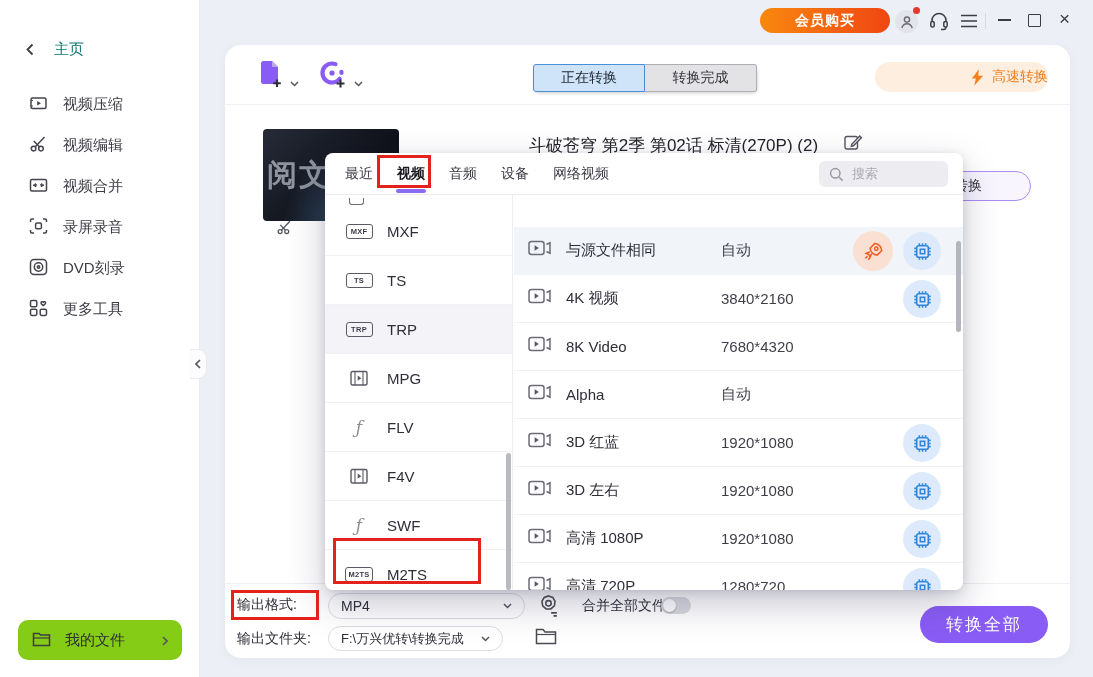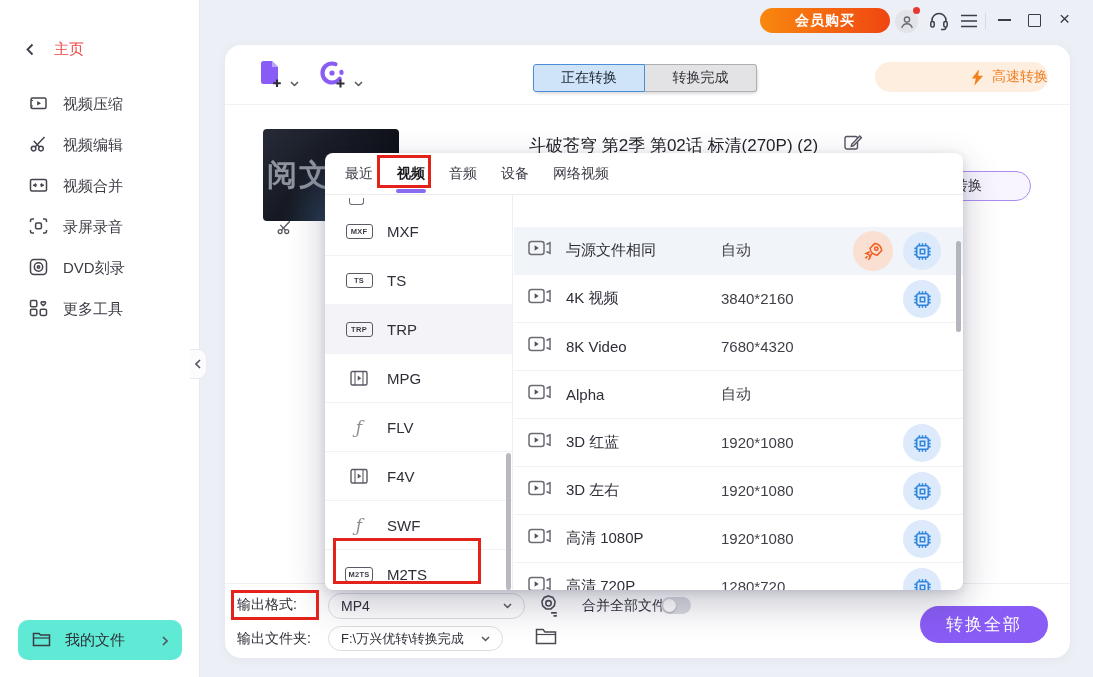--- a/index.html
+++ b/index.html
@@ -2,26 +2,26 @@
 <html><head>
 <meta charset="utf-8">
 <style>
   * { margin:0; padding:0; box-sizing:border-box; }
   html,body { width:1093px; height:677px; }
   body { font-family:"Liberation Sans", sans-serif; background:#edeff6; position:relative; overflow:hidden; color:#2e2e38; }
   .abs { position:absolute; }
 
   
   #sidebar { left:0; top:0; width:200px; height:677px; background:#fff; border-right:1px solid #e9e9f0; z-index:2; }
-  .home-row { position:absolute; left:26px; top:40px; display:flex; align-items:flex-end; gap:20px; font-size:15px; color:#ef4444; cursor:pointer; }
+  .home-row { position:absolute; left:26px; top:40px; display:flex; align-items:flex-end; gap:20px; font-size:15px; color:#0f766e; cursor:pointer; }
   .nav { position:absolute; top:84px; left:0; width:200px; }
   .nav-item { margin:0 12px 1px; height:40px; border-radius:8px; display:flex; align-items:center; gap:15px; padding-left:17px; font-size:15px; color:#3c3c46; cursor:pointer; }
   .nav-item.active { background:linear-gradient(90deg,#ece4fd 0%,#f7f3ff 60%,#ffffff 100%); color:#7c52f5; font-weight:bold; }
   .collapse-handle { position:absolute; left:190px; top:349px; width:17px; height:30px; background:#fcfcfe; border:1px solid #e9e9f0; border-left:none; border-radius:0 9px 9px 0; display:flex; align-items:center; justify-content:center; z-index:3; cursor:pointer; }
-  .myfiles { position:absolute; left:18px; top:620px; width:164px; height:40px; background:#5eead4; border-radius:10px; display:flex; align-items:center; gap:14px; padding:0 14px; font-size:15px; cursor:pointer; }
+  .myfiles { position:absolute; left:18px; top:620px; width:164px; height:40px; background:#84cc16; border-radius:10px; display:flex; align-items:center; gap:14px; padding:0 14px; font-size:15px; cursor:pointer; }
   .myfiles .grow { flex:1; }
 
   
   .vip-btn { left:760px; top:8px; width:130px; height:25px; border-radius:13px; background:linear-gradient(90deg,#f9880e,#ef4612); color:#fff; font-size:14px; font-weight:bold; display:flex; align-items:center; justify-content:center; letter-spacing:1px; cursor:pointer; z-index:4; }
   .avatar { left:895px; top:10px; width:23px; height:23px; border-radius:50%; background:#e3e4e9; display:flex; align-items:center; justify-content:center; cursor:pointer; z-index:4; }
   .avatar-dot { left:913px; top:7px; width:7px; height:7px; border-radius:50%; background:#e8372c; z-index:5; }
   .iconbtn { display:flex; align-items:center; justify-content:center; cursor:pointer; z-index:4; }
   .vsep { left:985px; top:13px; width:1px; height:16px; background:#d9dae1; z-index:4; }
   .win-min { left:996px; top:12px; width:16px; height:16px; }
   .win-min i { display:block; width:13px; border-bottom:2px solid #3c3c46; }
@@ -301,20 +301,27 @@
 </div>
 
 <div id="panel" class="abs">
   <div class="abs ptabs">
     <span class="ptab">最近</span>
     <span class="ptab active">视频</span>
     <span class="ptab">音频</span>
     <span class="ptab">设备</span>
     <span class="ptab">网络视频</span>
   </div>
+  <div class="abs search-box">
+    <svg width="15" height="15" viewBox="0 0 15 15" fill="none" stroke="#9a9aa3" stroke-width="1.5">
+        <circle cx="6.3" cy="6.3" r="4.7"></circle>
+        <path d="M10 10l3.6 3.6"></path>
+      </svg>
+    <span class="search-ph">搜索</span>
+  </div>
 
   <div class="abs left-col">
     <div class="frag"></div>
     <div class="fmt-rows">
         <div class="fmt-row">
           <span class="fmt-icon">
             <span class="fmt-badge">MXF</span>
           </span>
           <span class="fmt-label">MXF</span>
         </div>

